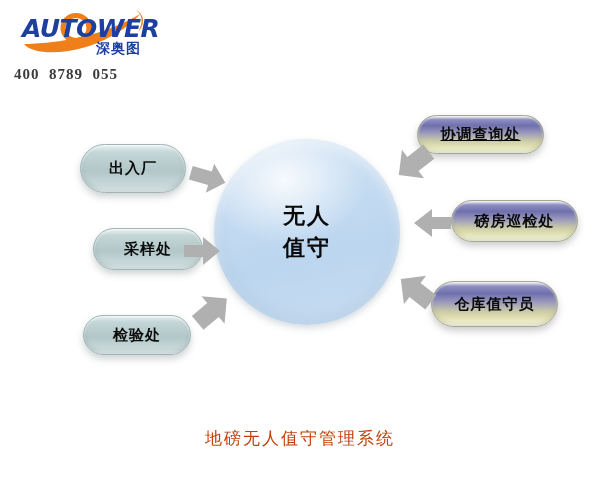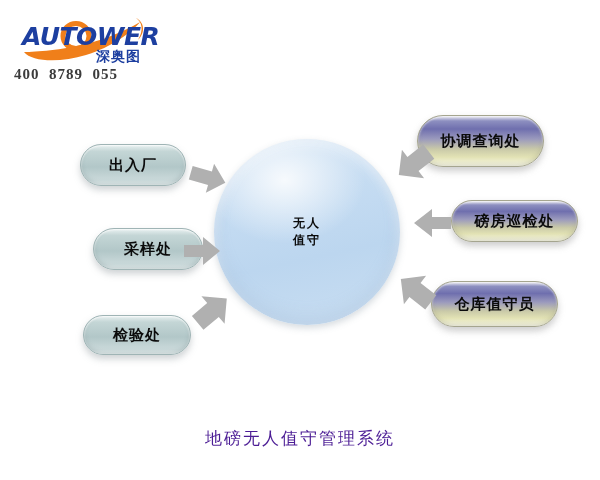--- a/index.html
+++ b/index.html
@@ -12,21 +12,21 @@
     height: 480px;
     position: relative;
     overflow: hidden;
     font-family: "Liberation Sans", "DejaVu Sans", sans-serif;
   }
 
   
   #logo-block {
     position: absolute;
     left: 14px;
-    top: 12px;
+    top: 4px;
     width: 150px;
     height: 52px;
   }
   #logo-svg { display: block; }
 
   #phone-number {
     position: absolute;
     left: 14px;
     top: 66px;
     font-family: "Liberation Serif", "DejaVu Serif", serif;
@@ -52,21 +52,21 @@
       0 3px 7px rgba(120,135,150,0.30),
       inset 0 -8px 16px rgba(150,175,200,0.22),
       inset 0 6px 12px rgba(255,255,255,0.55);
     display: flex;
     align-items: center;
     justify-content: center;
   }
   #center-circle-label {
     text-align: center;
     font-family: "DejaVu Sans", "Liberation Sans", sans-serif;
-    font-size: 12px;
+    font-size: 22px;
     font-weight: 700;
     line-height: 1.45;
     color: #0a0a0a;
     letter-spacing: 2px;
     white-space: pre-line;
   }
 
   
   .pill {
     position: absolute;
@@ -115,21 +115,21 @@
 
   
   #caption {
     position: absolute;
     left: 0;
     top: 427px;
     width: 600px;
     text-align: center;
     font-family: Liberation Mono, monospace;
     font-size: 17px;
-    color: #4c1d95;
+    color: #c2410c;
     letter-spacing: 2px;
   }
 </style>
 </head>
 <body>
 
 <div id="logo-block">
   <svg id="logo-svg" width="150" height="52" viewBox="0 0 150 52">
 
     <path d="M10 40 C18 50 46 51 72 43 C98 35 118 20 126 10 C116 16 96 26 72 32 C48 38 22 40 10 40 Z" fill="#f07f1a"></path>
@@ -143,33 +143,33 @@
   </svg>
 </div>
 
 <div id="phone-number">400  8789  055</div>
 
 <div id="center-circle">
   <div id="center-circle-label">无人
 值守</div>
 </div>
 
-<div class="pill pill-left" style="left:80px; top:144px; width:106px; height:42px;">
+<div class="pill pill-left" style="left:80px; top:144px; width:106px; height:49px;">
   <span class="pill-label">出入厂</span>
 </div>
 
 <div class="pill pill-left" style="left:93px; top:228px; width:110px; height:42px;">
   <span class="pill-label">采样处</span>
 </div>
 
 <div class="pill pill-left" style="left:83px; top:315px; width:108px; height:40px;">
   <span class="pill-label">检验处</span>
 </div>
 
-<div class="pill pill-right" style="left:417px; top:115px; width:127px; height:52px;">
+<div class="pill pill-right" style="left:417px; top:115px; width:127px; height:39px;text-decoration:underline;">
   <span class="pill-label">协调查询处</span>
 </div>
 
 <div class="pill pill-right" style="left:451px; top:200px; width:127px; height:42px;">
   <span class="pill-label">磅房巡检处</span>
 </div>
 
 <div class="pill pill-right" style="left:431px; top:281px; width:127px; height:46px;">
   <span class="pill-label">仓库值守员</span>
 </div>

